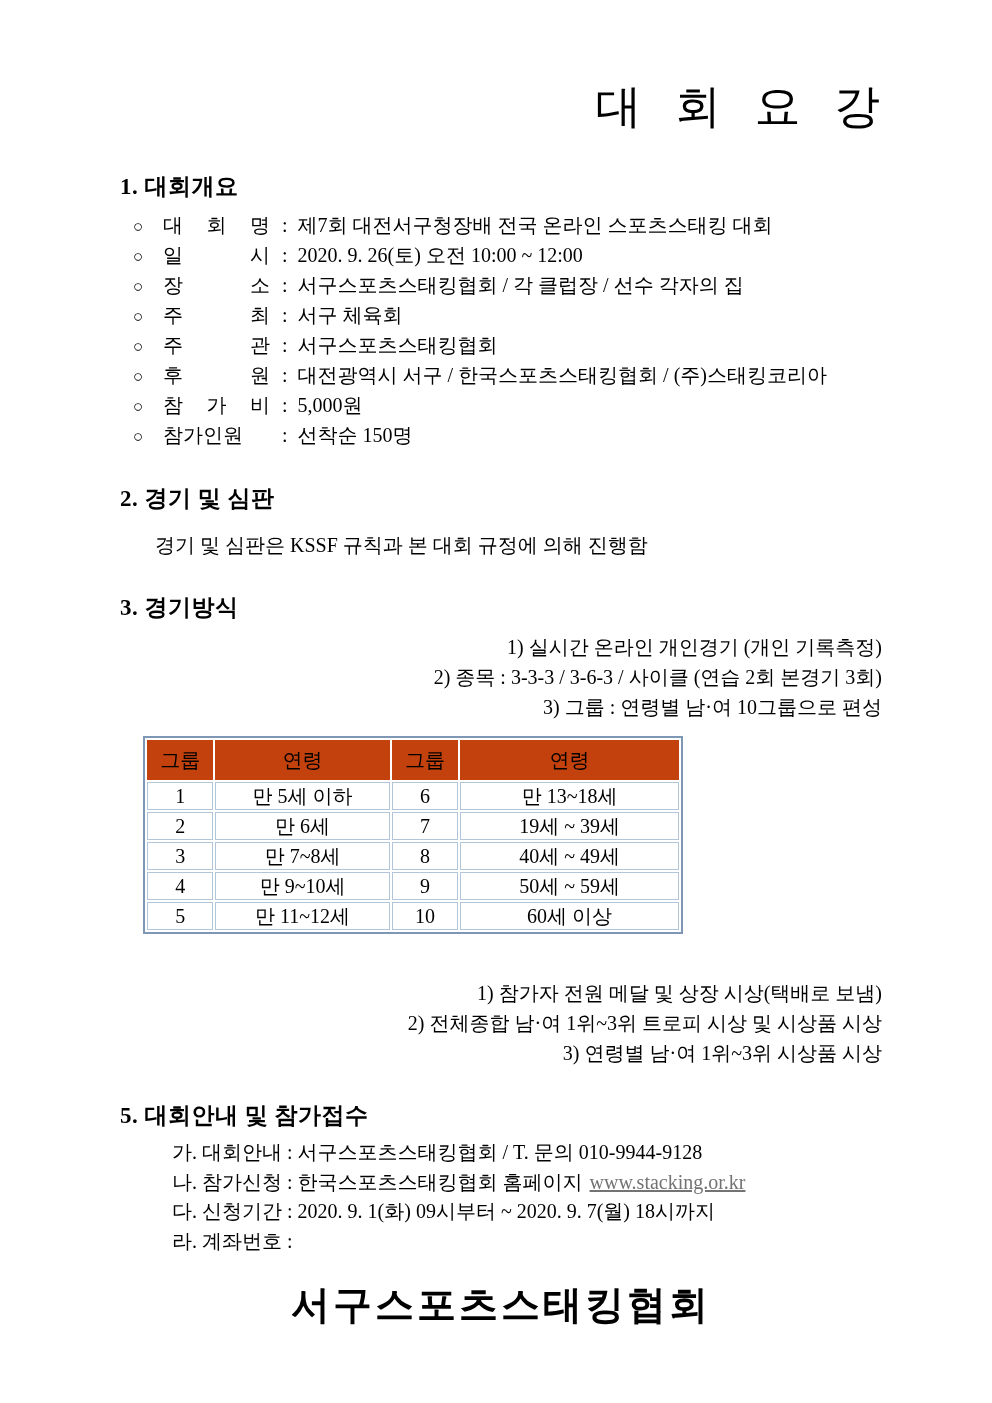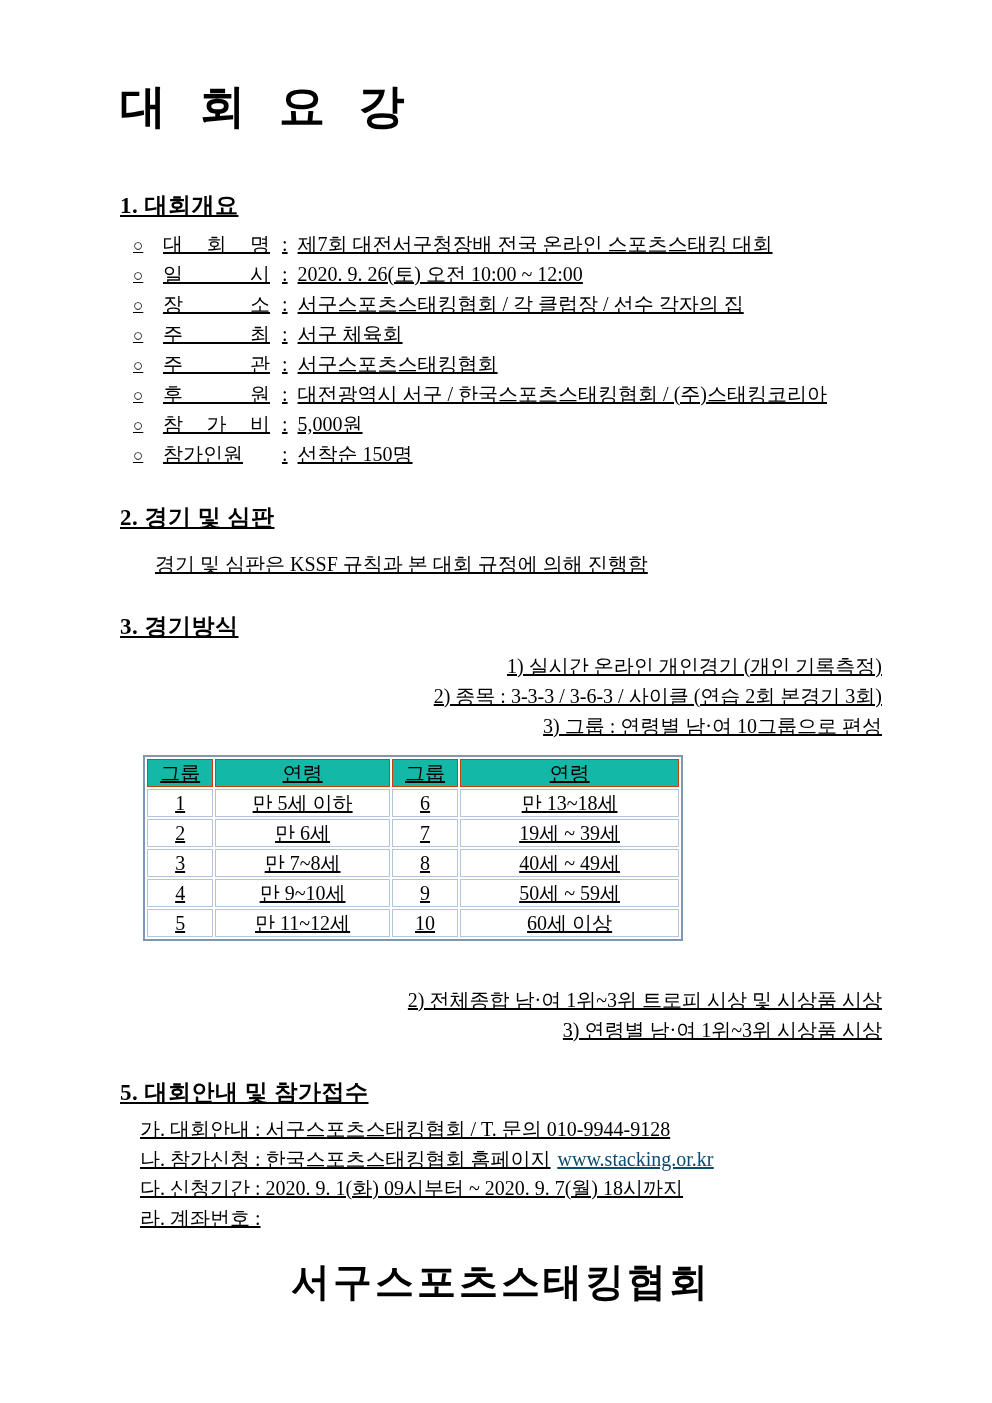--- a/index.html
+++ b/index.html
@@ -11,30 +11,30 @@
     font-family: "Liberation Serif", "DejaVu Serif", serif;
   }
   .page {
     box-sizing: border-box;
     width: 992px;
     padding: 76px 110px 40px 120px;
   }
 
   
   .doc-title {
-    margin: 0 0 53px 0;
-    text-align: left;
+    margin: 0 0 34px 0;
+    text-align: right;
     font-size: 46px;
-    font-weight: bold;
+    font-weight: normal;
     word-spacing: 18px;
     letter-spacing: 2px;
   }
 
   
-  .section { margin-top: 33px; text-decoration: underline; }
+  .section { margin-top: 33px; }
   .section-heading {
     font-size: 23px;
     font-weight: bold;
     line-height: 30px;
     letter-spacing: 0.5px;
   }
 
   
   .o-list { margin-top: 9px; }
   .o-item {
@@ -76,35 +76,35 @@
     background: #ffffff;
   }
   .group-table th, .group-table td {
     font-size: 20px;
     font-weight: normal;
     text-align: center;
     line-height: 26px;
     padding: 0;
   }
   .group-table th {
-    background: #14b8a6;
-    border: 1px solid #c2410c;
+    background: #c2410c;
+    border: 7px solid #c2410c;
   }
   .group-table td {
     border: 1px solid #b3c5d9;
   }
   .col-group { width: 66px; }
   .col-age1 { width: 174px; }
   .col-age2 { width: 218px; }
 
   
   .reg-list { margin-top: 7px; padding-left: 20px; font-size: 20px; }
-  .reg-item { line-height: 29.5px; white-space: nowrap; }
+  .reg-item { line-height: 29.5px; white-space: nowrap; margin-left: 32px; }
   .link {
-    color: #0c4a6e;
+    color: #737373;
     text-decoration: underline;
     margin-left: 7px;
     cursor: pointer;
   }
 
   
   .footer-title {
     margin-top: 22px;
     text-align: center;
     font-size: 39px;
@@ -240,20 +240,21 @@
           <td>만 11~12세</td>
           <td>10</td>
           <td>60세 이상</td>
         </tr>
       </tbody>
     </table>
   </div>
 
   <div class="section" style="margin-top:44px;">
     <div class="num-list">
+      <div class="num-item">1) 참가자 전원 메달 및 상장 시상(택배로 보냄)</div>
       <div class="num-item">2) 전체종합 남·여 1위~3위 트로피 시상 및 시상품 시상</div>
       <div class="num-item">3) 연령별 남·여 1위~3위 시상품 시상</div>
     </div>
   </div>
 
   <div class="section">
     <div class="section-heading">5. 대회안내 및 참가접수</div>
     <div class="reg-list">
       <div class="reg-item">가. 대회안내 : 서구스포츠스태킹협회 / T. 문의 010-9944-9128</div>
       <div class="reg-item">

